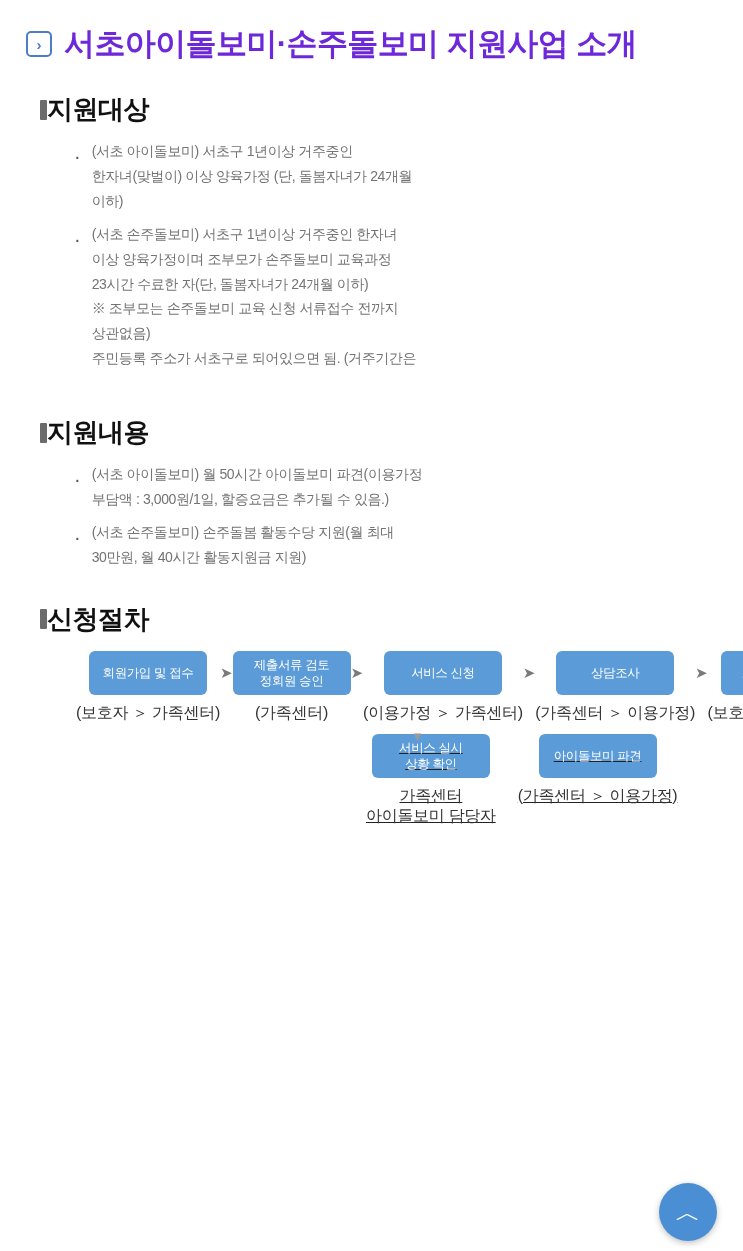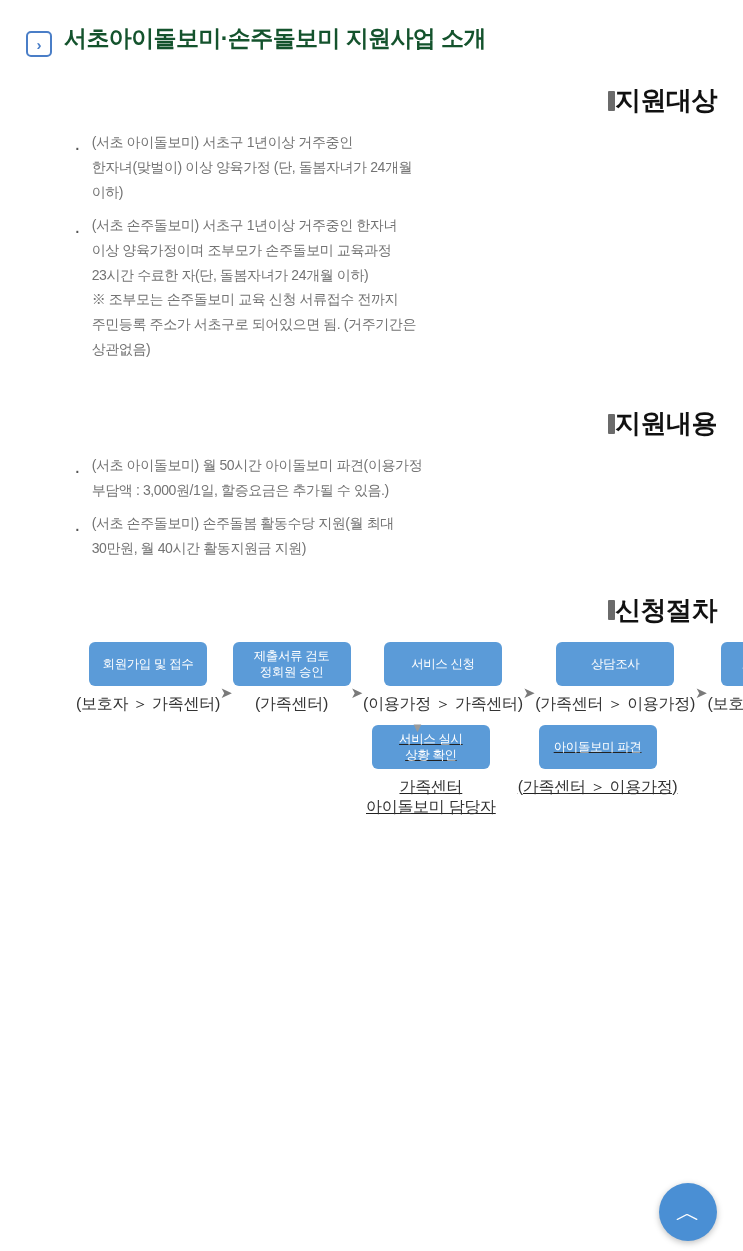--- a/index.html
+++ b/index.html
@@ -38,35 +38,34 @@
     margin-top: 9px;
     display: flex;
     align-items: center;
     justify-content: center;
     color: #4a7ec7;
     font-size: 15px;
     line-height: 1;
     font-weight: bold;
   }
   .title-text {
-    font-size: 23px;
+    font-size: 31px;
     line-height: 1.42;
     font-weight: bold;
     letter-spacing: -0.6px;
-    color: #14532d;
+    color: #6d28d9;
   }
 
   
   .section { margin-bottom: 18px; }
   .sec-head {
     display: flex;
     align-items: center;
     margin-bottom: 12px;
     padding-left: 14px;
-    justify-content: flex-end;
   }
   .sec-bar {
     width: 7px;
     height: 20px;
     background: #6b6b6b;
     border-radius: 1px;
     flex: 0 0 auto;
   }
   .sec-title {
     font-size: 26px;
@@ -100,21 +99,21 @@
   .gap-md { height: 14px; }
 
   
   .flow {
     margin-top: 14px;
     padding-left: 50px;
     position: relative;
   }
   .flow-row {
     display: flex;
-    align-items: flex-end;
+    align-items: flex-start;
   }
   .flow-cell {
     display: flex;
     flex-direction: column;
     align-items: center;
   }
   .flow-box {
     background: #5b9bd8;
     color: #ffffff;
     border-radius: 6px;
@@ -205,22 +204,22 @@
           <span class="ln">이하)</span>
         </div>
       </div>
       <div class="bullet">
         <div class="bullet-dot">·</div>
         <div class="bullet-body">
           <span class="ln">(서초 손주돌보미) 서초구 1년이상 거주중인 한자녀</span>
           <span class="ln">이상 양육가정이며 조부모가 손주돌보미 교육과정</span>
           <span class="ln">23시간 수료한 자(단, 돌봄자녀가 24개월 이하)</span>
           <span class="ln">※ 조부모는 손주돌보미 교육 신청 서류접수 전까지</span>
+          <span class="ln">상관없음)</span>
           <span class="ln">주민등록 주소가 서초구로 되어있으면 됨. (거주기간은</span>
-          <span class="ln">상관없음)</span>
         </div>
       </div>
     </div>
   </div>
 
   <div class="gap-lg"></div>
 
   <div class="section">
     <div class="sec-head">
       <div class="sec-bar"></div>

